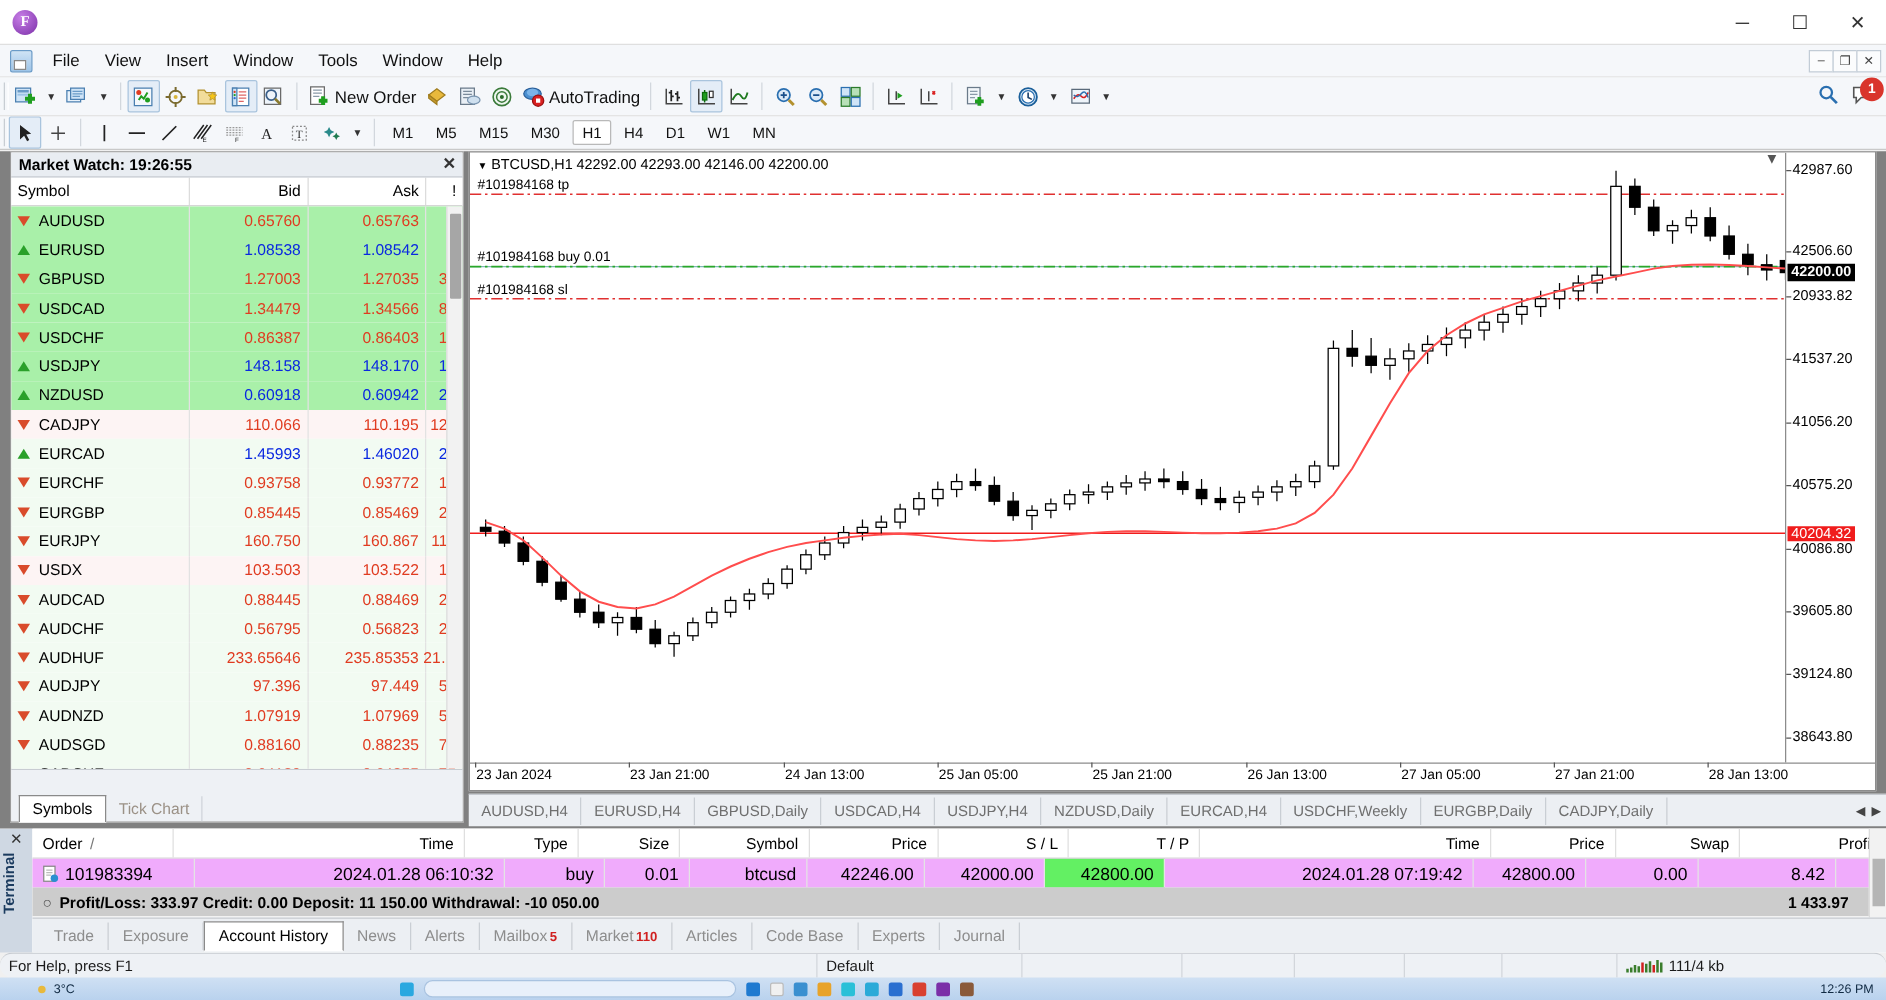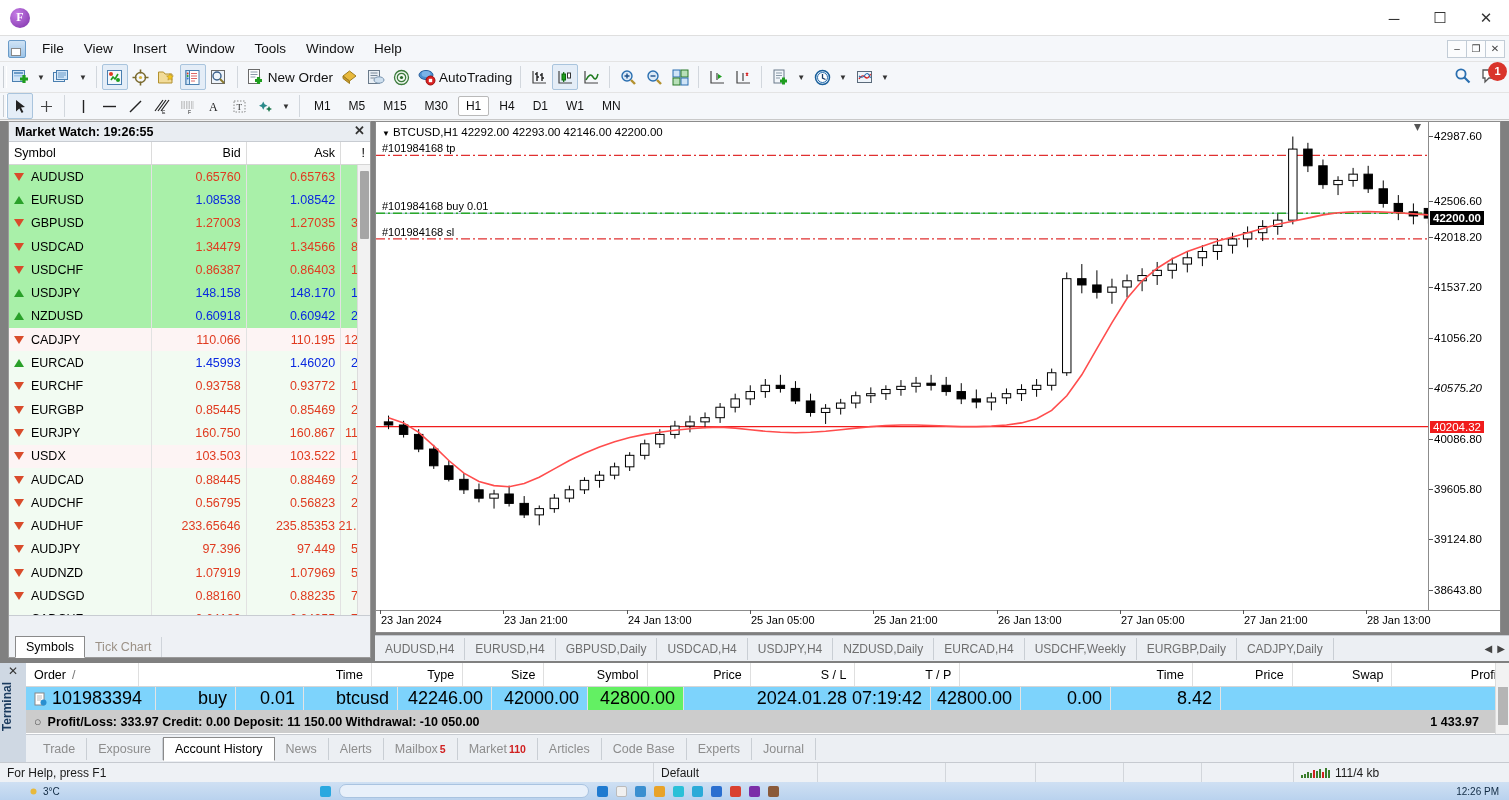--- a/index.html
+++ b/index.html
@@ -195,21 +195,21 @@
   }
   .term-x { font-size:12px; color:#333; text-align:center; padding-top:1px; cursor:default; }
   .term-vert {
     writing-mode: vertical-rl; transform: rotate(180deg);
     font-size:12px; color:#1b3b5f; font-weight:bold; margin: 4px auto 0; display:block;
     text-align:center; width:100%;
   }
   .term-main { position:absolute; left:26px; top:0; width:1483px; height:99px; background:#fff; }
   .t-head { height:24px; display:flex; background:#fff; border-bottom:1px solid #d6d6d6; font-size:12.5px;gap:21px; }
   .t-head div { display:flex; align-items:center; justify-content:flex-end; border-right:1px solid #dfdfdf; padding:0 8px; height:100%;}
-  .t-row { height:23px; display:flex; background:#7dd3fc; font-size:18px; }
+  .t-row { height:23px; display:flex; background:#f0abfc; font-size:14px; }
   .t-row div { display:flex; align-items:center; justify-content:flex-end; border-right:1px solid #e4e4e4; padding:0 8px; height:100%;}
   .t-row .tp-cell { background:#63f063; }
   .t-summary {
     height:23px; background:#cccccc; display:flex; align-items:center;
     font-size:12.5px; font-weight:bold; color:#000; padding-left:8px; position:relative;
   }
   .t-summary .right { position:absolute; right:30px; }
   .t-sb { position:absolute; right:0; top:0; width:14px; height:71px; background:#f2f2f2; border-left:1px solid #dcdcdc;}
   .t-sb-thumb { position:absolute; top:24px; left:2px; width:10px; height:38px; background:#b5b5b5; }
   .term-tabs {
@@ -220,21 +220,21 @@
     font-size:12.5px; padding:4px 11px; color:#8d8d8d; border-right:1px solid #c9ced4;
     cursor:default; white-space:nowrap;
   }
   .tt.sel { background:#fff; color:#000; border:1px solid #8a8a8a; border-bottom-color:#fff; font-weight:normal; }
   .tt .cnt { font-size:10.5px; color:#d02020; font-weight:bold; margin-left:2px; vertical-align:baseline;}
 
   
   .statusbar {
     position:absolute; top:762px; left:0; width:1509px; height:20px;
     background:#eef1f5; border-top:1px solid #c6cad0;
-    display:flex; align-items:center; font-size:12px; color:#1a1a1a;
+    display:flex; align-items:center; font-size:12px; color:#1a1a1a;border-radius:10px;
   }
   .sb-seg { height:100%; border-right:1px solid #d2d6db; display:flex; align-items:center; padding:0 7px;}
   .sb-bars { display:flex; align-items:flex-end; gap:1px; height:11px; margin-right:5px;}
   .sb-bars i { width:2px; background:#3a7d2c; display:block;}
 
   
   .taskbar {
     position:absolute; top:782px; left:0; width:1509px; height:18px;
     background: linear-gradient(#cfe0f3,#b9d2ee);
     display:flex; align-items:center; font-size:10px; color:#102a43;
@@ -921,24 +921,24 @@
           <span class="chart-hdr-caret">▼</span><span>BTCUSD,H1  42292.00 42293.00 42146.00 42200.00</span>
         </div>
 
         <div class="ordlabel" id="ol0" style="top: 20.3548px; left: 6px;">#101984168 tp</div>
         <div class="ordlabel" id="ol1" style="top: 78.2568px; left: 6px;">#101984168 buy 0.01</div>
         <div class="ordlabel" id="ol2" style="top: 103.968px; left: 6px;">#101984168 sl</div>
 
         <div class="paxis" id="paxis">
             <div class="ptick" style="top: 13.7476px;">42987.60</div>
             <div class="ptick" style="top: 79px;">42506.60</div>
-            <div class="ptick" style="top: 115.066px;">42018.20</div>
+            <div class="ptick" style="top: 115.066px;">20933.82</div>
             <div class="ptick" style="top: 165.338px;">41537.20</div>
             <div class="ptick" style="top: 215.61px;">41056.20</div>
-            <div class="ptick" style="top: 265.882px; font-style: italic;">40575.20</div>
+            <div class="ptick" style="top: 265.882px;">40575.20</div>
             <div class="ptick" style="top: 316.928px;">40086.80</div>
             <div class="ptick" style="top: 367.2px;">39605.80</div>
             <div class="ptick" style="top: 417.473px;">39124.80</div>
             <div class="ptick" style="top: 467.745px;">38643.80</div>
             <div class="plabel-cur" style="top: 96.0645px;">42200.00</div>
             <div class="plabel-red" style="top: 304.645px;">40204.32</div>
           </div>
         <div class="taxis" id="taxis">
             <div class="ttick" style="left: 5px;">23 Jan 2024</div>
             <div class="ttick" style="left: 128px;">23 Jan 21:00</div>
@@ -996,20 +996,21 @@
       </div>
       <div class="t-row">
         <div style="width:130px;justify-content:flex-start;gap:5px;">
           <svg width="13" height="14" viewBox="0 0 13 14">
               <rect x="1" y="1" width="9" height="12" fill="#fff" stroke="#888"></rect>
               <path d="M3 4h5M3 6h5M3 8h4" stroke="#bbb"></path>
               <circle cx="9.5" cy="10.5" r="3" fill="#2a8fd0"></circle>
             </svg>
           <span>101983394</span>
         </div>
+        <div style="width:248px;">2024.01.28 06:10:32</div>
         <div style="width:80px;">buy</div>
         <div style="width:68px;">0.01</div>
         <div style="width:94px;">btcusd</div>
         <div style="width:94px;">42246.00</div>
         <div style="width:96px;">42000.00</div>
         <div style="width:96px;" class="tp-cell">42800.00</div>
         <div style="width:247px;">2024.01.28 07:19:42</div>
         <div style="width:90px;">42800.00</div>
         <div style="width:90px;">0.00</div>
         <div style="width:110px;">8.42</div>

